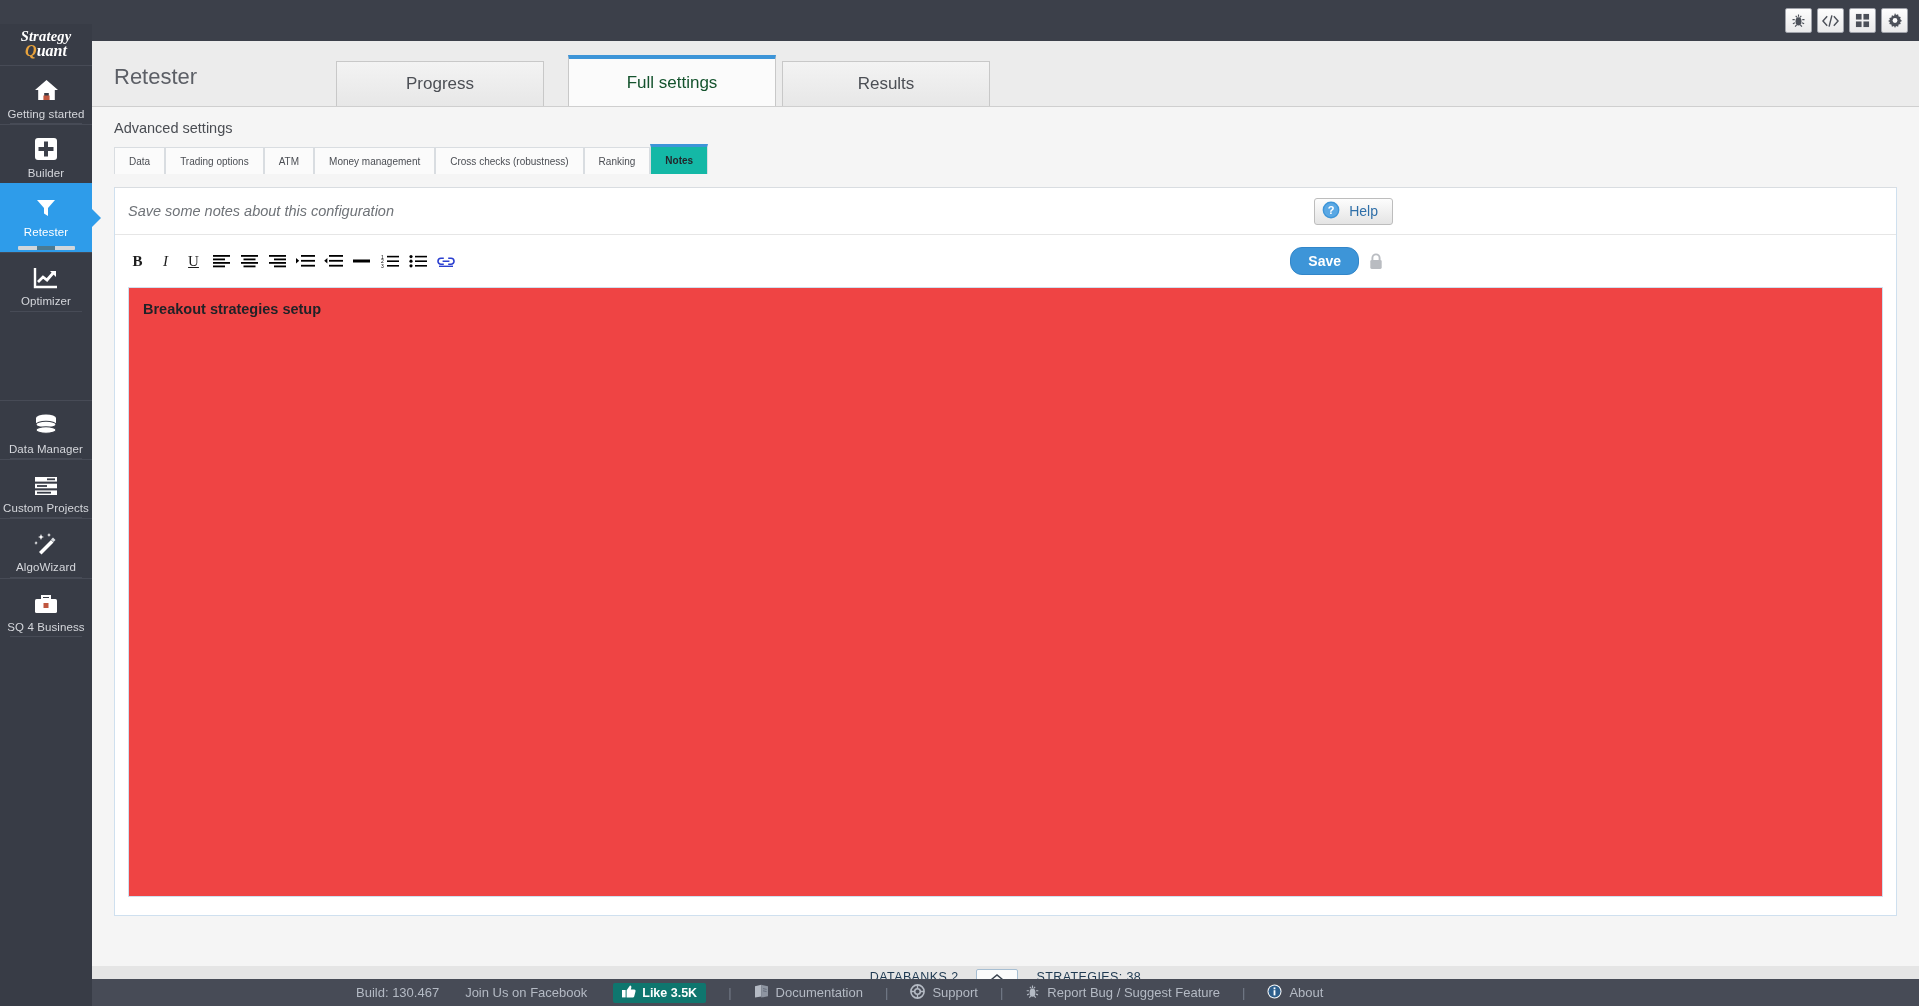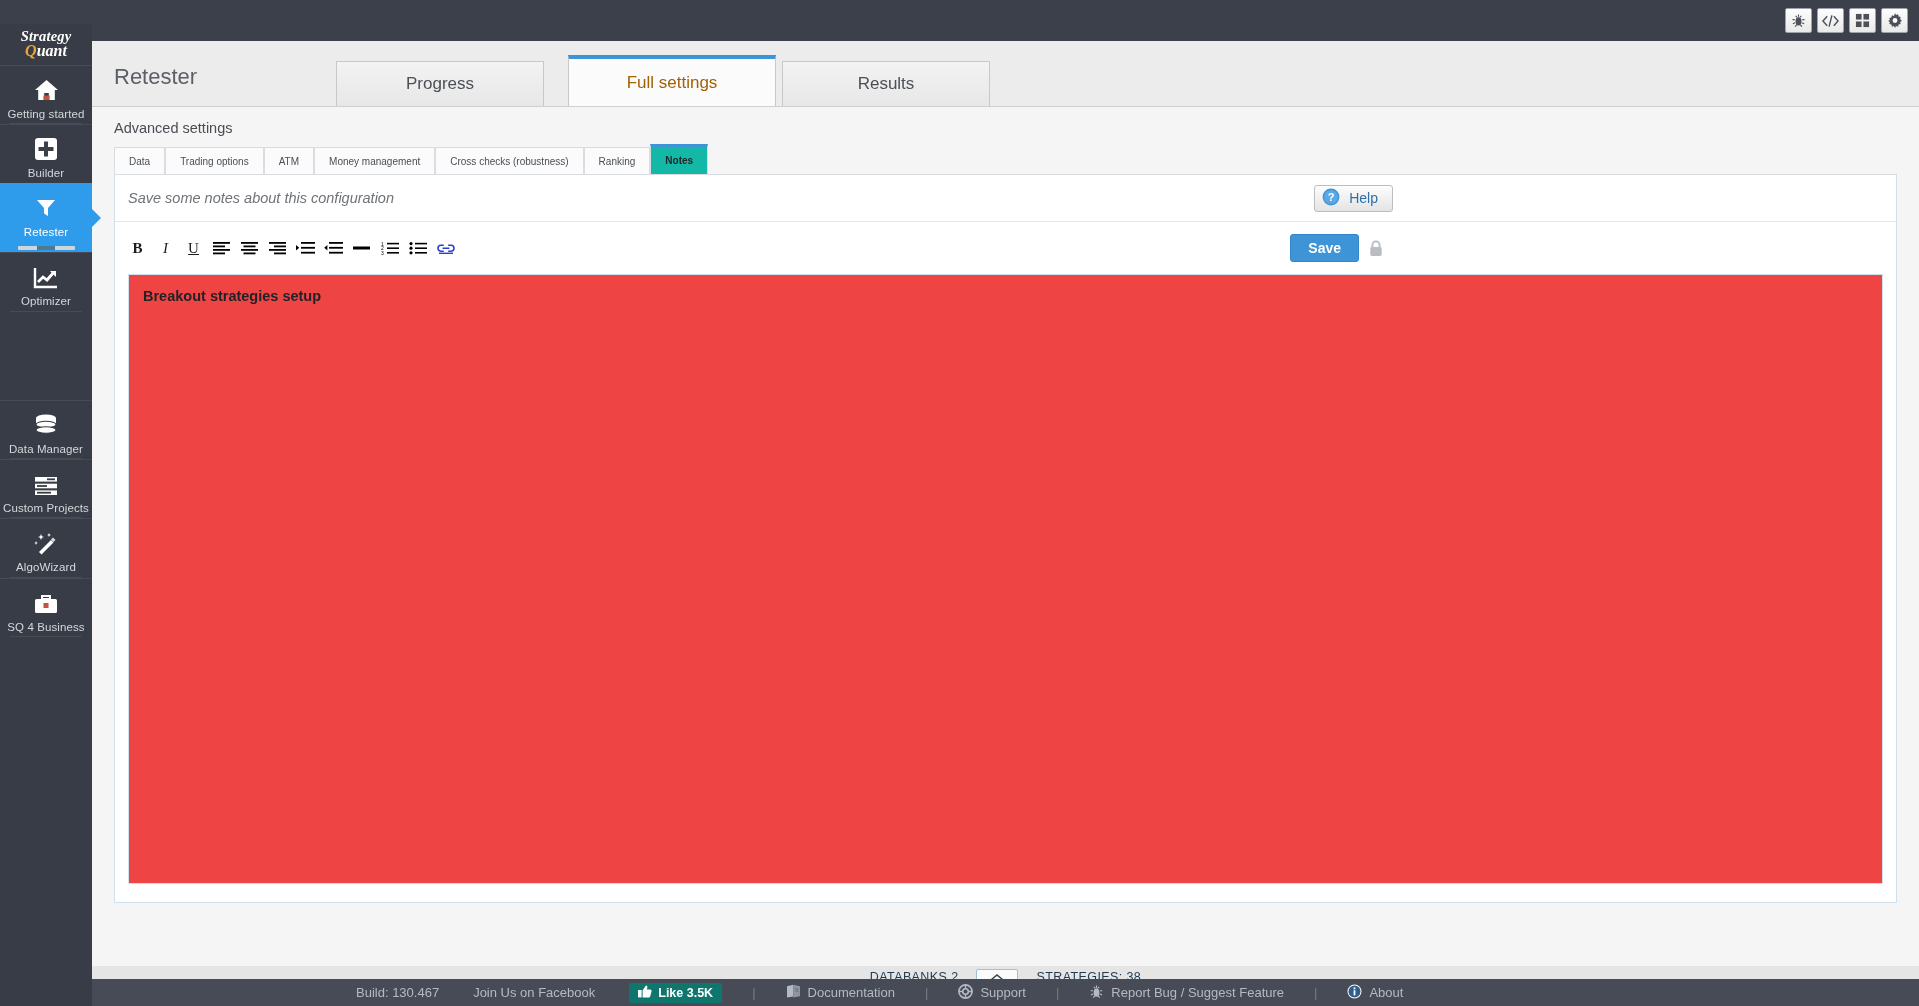--- a/index.html
+++ b/index.html
@@ -100,21 +100,21 @@
     height: 45px; min-width: 208px;
     background: linear-gradient(#f3f3f3, #e7e7e7);
     border: 1px solid #c8c8c8; border-bottom: none;
     margin-right: 24px;
     display: flex; align-items: center; justify-content: center;
     font-size: 17px; color: #4c4f55; cursor: pointer;
   }
   .tab.active {
     background: #fbfbfb; height: 51px;
     border-top: 4px solid #3d95d8;
-    color: #a16207;
+    color: #14532d;
     margin-right: 6px;
     position: relative; z-index: 2;
   }
 
   
   .adv-caption {
     font-size: 14.5px; color: #4a4d53;
     padding: 13px 0 0 22px;
   }
 
@@ -132,21 +132,21 @@
     font-size: 10px; color: #4b4e54; cursor: pointer;
   }
   .subtab.active {
     font-weight: bold; color: #23262b;
     border-top: 3px solid #3d95d8;
     background: #14b8a6; height: 30px;
   }
 
   
   .notes-panel {
-    margin: 0 22px 0 22px;
+    margin: 13px 22px 0 22px;
     height: 729px;
     background: #fff;
     border: 1px solid #cfe0ef;
     border-top: 1px solid #d9dde1;
     position: relative;
   }
   .notes-head {
     height: 47px; display: flex; align-items: center;
     padding: 0 22px 0 13px;
     border-bottom: 1px solid #e6e6e6;
@@ -172,21 +172,21 @@
     width: 19px; height: 21px;
     display: flex; align-items: center; justify-content: center;
     cursor: pointer; color: #1d1d1d;
     font-size: 15px;
   }
   .tool.b { font-weight: bold; font-family: "Liberation Serif", serif; }
   .tool.i { font-style: italic; font-family: "Liberation Serif", serif; }
   .tool.u { text-decoration: underline; font-family: "Liberation Serif", serif; }
   .save-btn {
     height: 28px; padding: 0 17px; background: #3d95d8;
-    border: 1px solid #3286c9; border-radius: 3px;
+    border: 1px solid #3286c9; border-radius: 12px;
     color: #fff; font-size: 14px; font-weight: bold;
     display: flex; align-items: center; cursor: pointer;
   }
   .lock-wrap { width: 34px; display: flex; justify-content: center; }
   .right-tools {
     display: flex; align-items: center;
     margin-right: 481px;
   }
 
   .editor {
@@ -224,21 +224,21 @@
     background: #474b56;
     border-top: 1px solid #2f333c;
   }
   .statusbar-dark-inner {
     position: absolute; top: 979px; left: 92px;
     width: 1827px; height: 27px;
     background: #474b56;
     display: flex; align-items: center;
     padding-left: 264px;
     font-size: 13px; color: #b4bac4;
-    gap: 12px;
+    gap: 4px;
     text-align: right;
   }
   .sb-link { display: flex; align-items: center; gap: 7px; cursor: pointer; }
   .sb-plain { cursor: default; }
   .sb-sep { color: #767d8a; padding: 0 18px; }
   .like-btn {
     margin-left: 22px;
     height: 20px; padding: 0 9px;
     background: #0f766e; border-radius: 2px;
     display: flex; align-items: center; gap: 6px;

